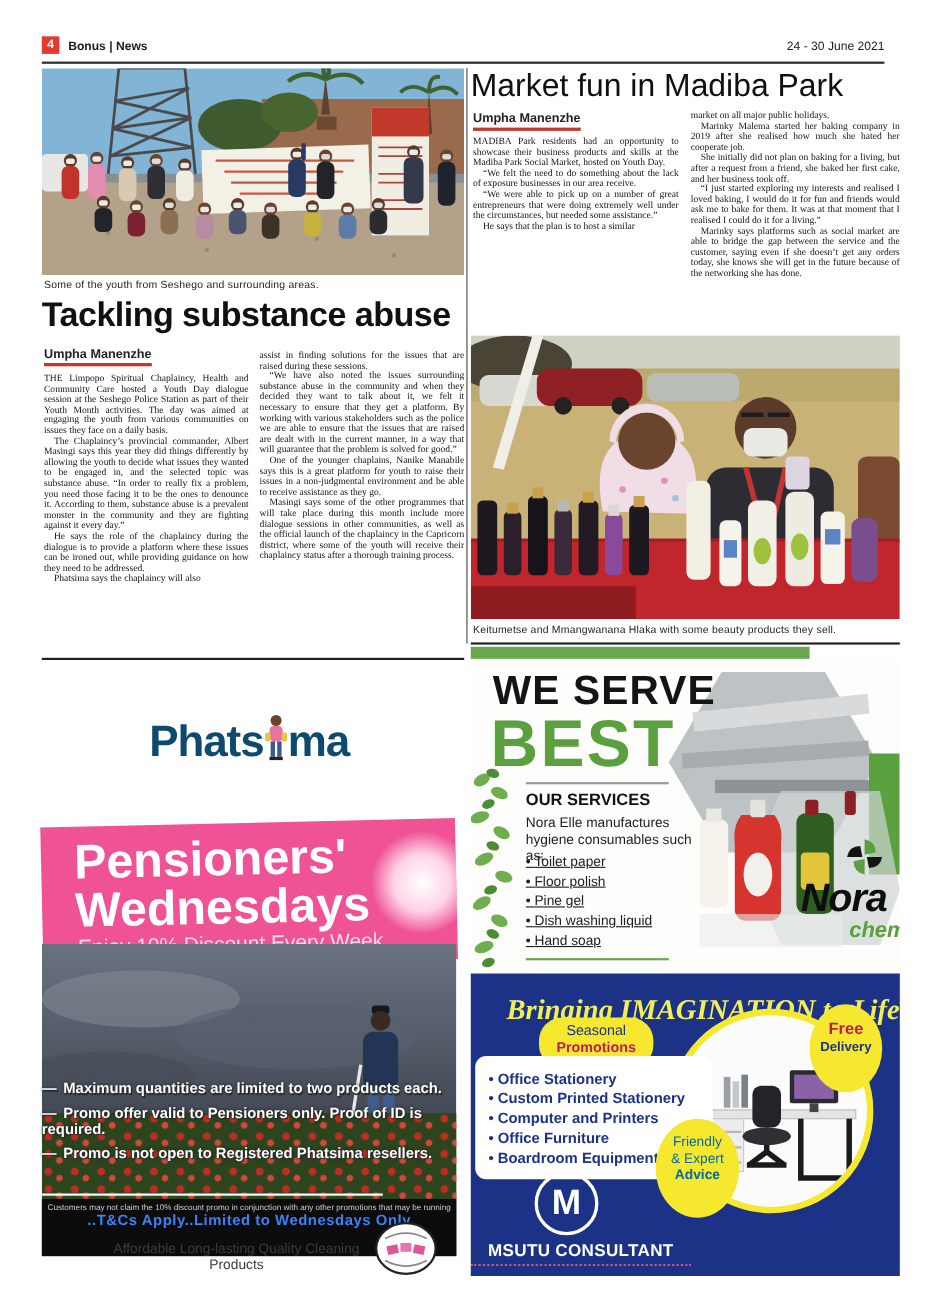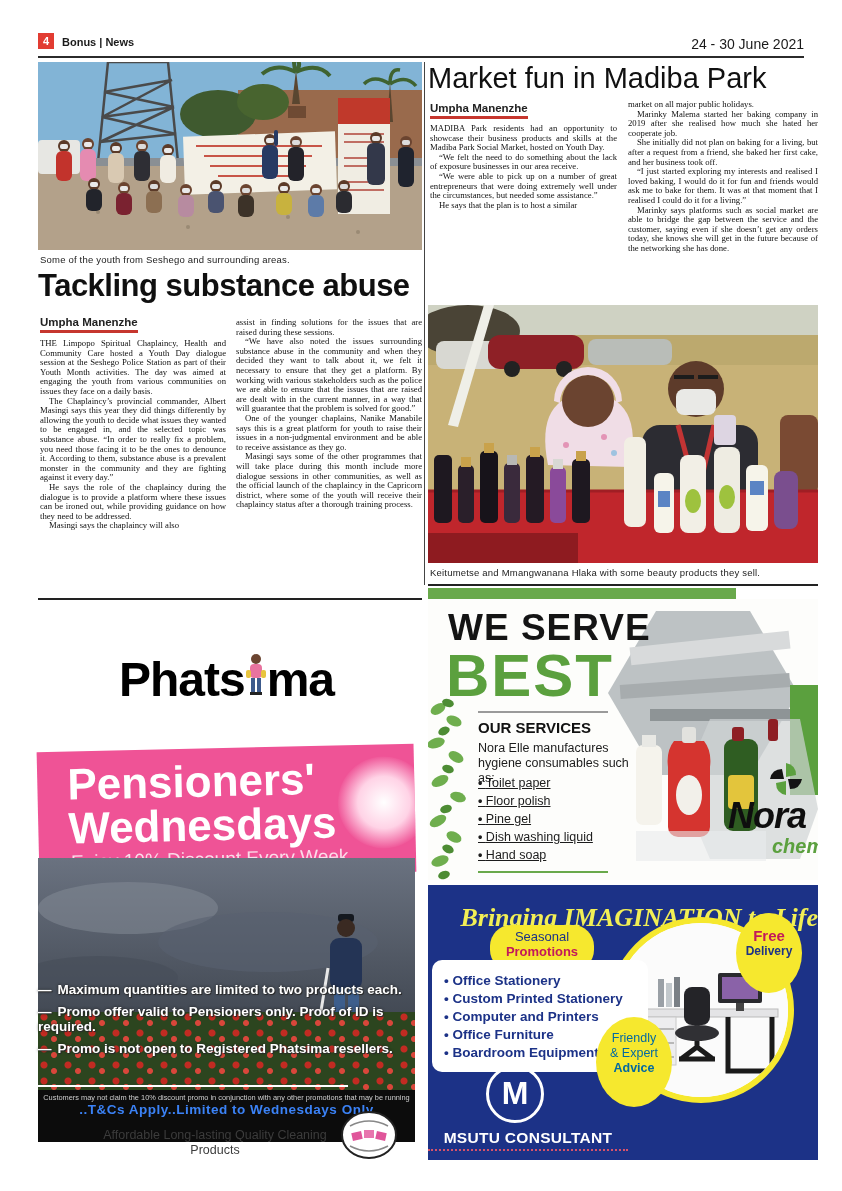--- a/index.html
+++ b/index.html
@@ -3,37 +3,37 @@
 <meta charset="utf-8">
 <style>
   html,body{margin:0;padding:0;background:#dcdcdc;}
   .page{position:relative;width:842px;height:1191px;margin:0 auto;background:#ffffff;
         font-family:"Liberation Sans",sans-serif;overflow:hidden;}
   .abs{position:absolute;}
   
   .issue-box{left:38px;top:33px;width:16px;height:16px;background:#e23c32;color:#fff;
              font:bold 11px/16px "Liberation Sans",sans-serif;text-align:center;}
   .section-label{left:62px;top:36px;font-size:11px;font-weight:bold;color:#1a1a1a;}
-  .date-label{top:36px;right:38px;font-size:14px;color:#1a1a1a;text-align:center;}
+  .date-label{top:36px;right:38px;font-size:11px;color:#1a1a1a;text-align:center;}
   .header-rule{left:38px;top:56px;width:766px;height:2px;background:#2b2b2b;}
   
   .headline{font-family:"Liberation Sans",sans-serif;color:#101010;}
   .byline{display:inline-block;font-size:11.5px;font-weight:bold;color:#222;
           border-bottom:3px solid #c6362e;padding-bottom:2px;}
   .caption{font-size:9.5px;color:#222;letter-spacing:.2px;}
   .newscol{font-family:"Liberation Serif",serif;font-size:8.7px;line-height:9.6px;
            color:#111;text-align:justify;overflow:hidden;}
   .newscol p{margin:0;text-indent:9px;}
   .newscol p:first-child{text-indent:0;}
   .vert-divider{left:424px;top:62px;width:1px;height:523px;background:#444;}
   .bottom-rule-left{left:38px;top:598px;width:384px;height:2px;background:#222;}
   .bottom-rule-right{left:428px;top:584px;width:390px;height:2px;background:#222;}
   
-  .phatsima-logo{left:38px;top:648px;width:377px;text-align:center;color:#000000;
-                 font-size:48px;font-weight:900;letter-spacing:-1px;}
+  .phatsima-logo{left:38px;top:648px;width:377px;text-align:center;color:#0c4a6e;
+                 font-size:40px;font-weight:900;letter-spacing:-1px;}
   .phatsima-logo .part{vertical-align:middle;}
   .pens-banner{left:38px;top:748px;width:377px;height:128px;background:#ef5396;
                transform:rotate(-1.3deg);overflow:hidden;}
   .pens-glow{left:300px;top:12px;width:92px;height:92px;border-radius:50%;
              background:radial-gradient(circle,#ffffff 0%,#ffd3e6 40%,rgba(239,83,150,0) 72%);}
   .pens-line1{left:30px;top:8px;font-size:44px;font-weight:800;color:#fff;letter-spacing:0;}
   .pens-line2{left:30px;top:52px;font-size:44px;font-weight:800;color:#fff;}
   .pens-sub{left:32px;top:100px;font-size:19px;color:#fbdce9;}
   .phat-photo{left:38px;top:858px;width:377px;height:232px;overflow:hidden;}
   .phat-field{position:absolute;left:0;bottom:0;width:100%;height:78px;background:#2c451f;
@@ -244,21 +244,21 @@
   </div>
   <div class="abs caption" style="left:40px;top:254px;width:380px;">Some of the youth from Seshego and surrounding areas.</div>
   <div class="abs headline" style="left:38px;top:268px;width:390px;font-size:31px;font-weight:800;letter-spacing:-0.5px;">Tackling substance abuse</div>
   <div class="abs" style="left:40px;top:312px;">
     <span class="byline">Umpha Manenzhe</span>
   </div>
   <div class="abs newscol" style="left:40px;top:339px;width:186px;height:252px;">
       <p>THE Limpopo Spiritual Chaplaincy, Health and Community Care hosted a Youth Day dialogue session at the Seshego Police Station as part of their Youth Month activities. The day was aimed at engaging the youth from various communities on issues they face on a daily basis.</p>
       <p>The Chaplaincy’s provincial commander, Albert Masingi says this year they did things differently by allowing the youth to decide what issues they wanted to be engaged in, and the selected topic was substance abuse. “In order to really fix a problem, you need those facing it to be the ones to denounce it. According to them, substance abuse is a prevalent monster in the community and they are fighting against it every day.”</p>
       <p>He says the role of the chaplaincy during the dialogue is to provide a platform where these issues can be ironed out, while providing guidance on how they need to be addressed.</p>
-      <p>Masingi says the chaplaincy will also</p>
+      <p>Phatsima says the chaplaincy will also</p>
     </div>
   <div class="abs newscol" style="left:236px;top:318px;width:186px;height:272px;">
       <p>assist in finding solutions for the issues that are raised during these sessions.</p>
       <p>“We have also noted the issues surrounding substance abuse in the community and when they decided they want to talk about it, we felt it necessary to ensure that they get a platform. By working with various stakeholders such as the police we are able to ensure that the issues that are raised are dealt with in the current manner, in a way that will guarantee that the problem is solved for good.”</p>
       <p>One of the younger chaplains, Nanike Manabile says this is a great platform for youth to raise their issues in a non-judgmental environment and be able to receive assistance as they go.</p>
       <p>Masingi says some of the other programmes that will take place during this month include more dialogue sessions in other communities, as well as the official launch of the chaplaincy in the Capricorn district, where some of the youth will receive their chaplaincy status after a thorough training process.</p>
     </div>
   <div class="abs bottom-rule-left"></div>
 
   <div class="abs headline" style="left:428px;top:62px;width:392px;font-size:29px;font-weight:400;">Market fun in Madiba Park</div>

